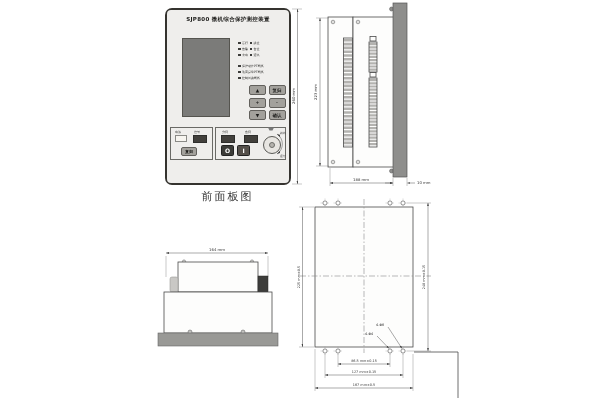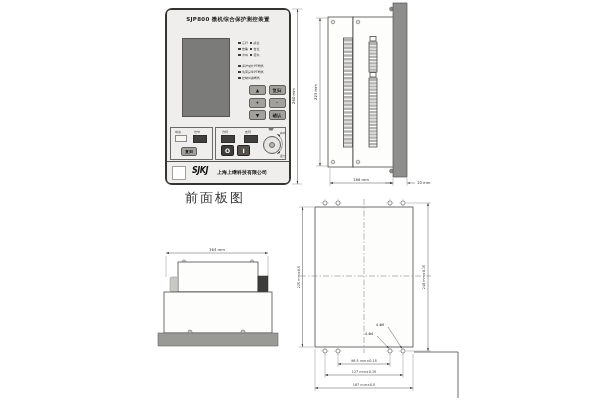--- a/index.html
+++ b/index.html
@@ -43,22 +43,22 @@
   .opbtn.i{background:#55504a;}
   .rotary{position:absolute;left:47px;top:8px;width:18px;height:18px;border-radius:50%;
         background:#e7e5e1;border:1px solid #5a5a56;box-sizing:border-box;}
   .rotary .knob{position:absolute;left:5px;top:5px;width:6px;height:6px;border-radius:50%;
         background:#b5b3ae;border:1px solid #6e6e6a;box-sizing:border-box;}
   .brand{position:absolute;left:0;top:151px;width:100%;height:21px;border-top:1px solid #55534f;}
   .brand .sq{position:absolute;left:5px;top:4px;width:12px;height:12px;background:#fff;border:.5px solid #a0a09c;}
   .brand .logo{position:absolute;left:25px;top:4px;font-size:8px;font-weight:900;
         font-style:italic;color:#111;letter-spacing:-.5px;}
   .brand .co{position:absolute;left:50px;top:7px;font-size:5px;font-weight:bold;color:#111;white-space:nowrap;}
-  .caption{position:absolute;left:185px;top:189px;width:85px;
-        font-size:13px;color:#333;letter-spacing:2px;z-index:1;}
+  .caption{position:absolute;left:185px;top:189px;width:85px;text-align:center;
+        font-size:11px;color:#333;letter-spacing:2px;z-index:1;}
 
   
   svg.overlay{position:absolute;left:0;top:0;z-index:2;pointer-events:none;}
   svg text{font-family:"DejaVu Sans",sans-serif;fill:#333;}
   .ln{stroke:#4a4a4a;stroke-width:.8;fill:none;}
   .lnf{stroke:#4a4a4a;stroke-width:.8;fill:#fdfdfc;}
   .dim{stroke:#555;stroke-width:.5;fill:none;}
   .ext{stroke:#777;stroke-width:.4;fill:none;}
   .cl{stroke:#8a8a8a;stroke-width:.6;fill:none;stroke-dasharray:6,2,1.5,2;}
   .dimtxt{font-size:3.8px;}
@@ -131,25 +131,20 @@
         <span class="tinylab" style="left:29px;top:2px;">合闸</span>
         <div class="indw ind-dark" style="left:5px;top:7px;width:14px;height:8px;"></div>
         <div class="indw ind-dark" style="left:28px;top:7px;width:14px;height:8px;"></div>
         <div class="opbtn o" style="left:5px;top:17px;">O</div>
         <div class="opbtn i" style="left:21px;top:17px;">I</div>
         <div class="rotary">
           <div class="knob"></div>
         </div>
       </div>
 
-      <div class="brand">
-        <div class="sq"></div>
-        <div class="logo">SJKJ</div>
-        <div class="co">上海上继科技有限公司</div>
-      </div>
     </div>
   </div>
   <div class="caption">前面板图</div>
 
   <svg class="overlay" width="600" height="400" viewBox="0 0 600 400">
     <defs>
       <marker id="arw" markerWidth="8" markerHeight="6" refX="6" refY="1.8" orient="auto-start-reverse">
         <path d="M0,0 L6,1.8 L0,3.6 z" fill="#444"></path>
       </marker>
       <g id="hole">

